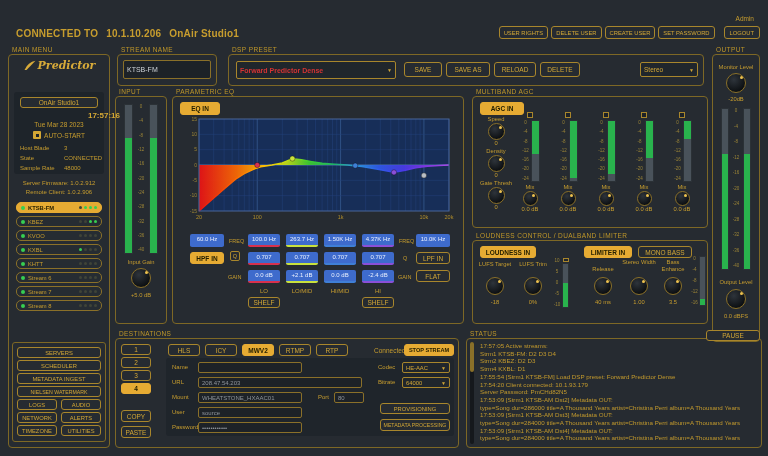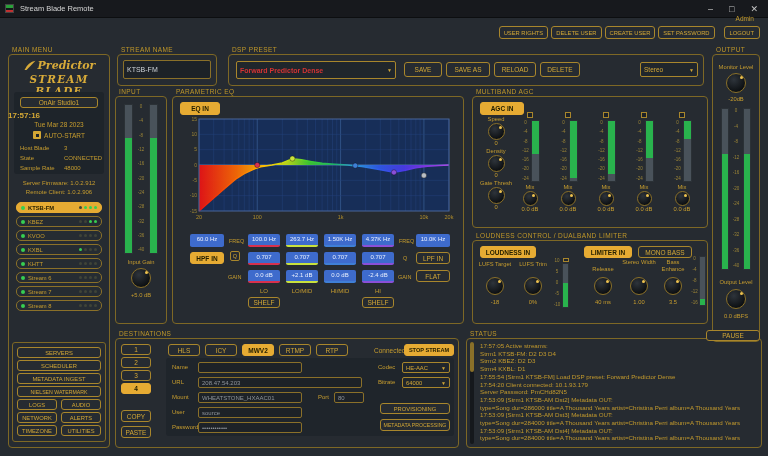--- a/index.html
+++ b/index.html
@@ -37,30 +37,26 @@
 .lab{position:absolute;font-size:6px;color:#c79d2e;white-space:nowrap}
 .sline{font-size:6.2px;color:#c39a2d;white-space:nowrap;line-height:7.7px}
 svg{font-family:"Liberation Sans",sans-serif}
 .brand{font-family:"DejaVu Serif",serif;font-style:italic;font-weight:700;color:#d8ab39}
 </style>
 </head>
 <body>
 
 <div id="app">
 
-<div id="titlebar">
-  <div class="ticon"></div>
-  <div class="ttext">Stream Blade Remote</div>
-  <div class="tctl">
-    <span>–</span>
-    <span>□</span>
-    <span>✕</span>
-  </div>
-</div>
-
+
+<div style="position:absolute;left:16px;top:28px;font-size:10px;font-weight:700;letter-spacing:.2px;color:#c79d2e">
+  <span>CONNECTED TO</span>
+  <span style="margin-left:5px">10.1.10.206</span>
+  <span style="margin-left:5px">OnAir Studio1</span>
+</div>
 <div style="position:absolute;right:14px;top:15px;font-size:6.5px">Admin</div>
 <div style="position:absolute;right:8px;top:26px;display:flex;gap:3px;height:13px">
   <div class="btn" style="padding:0 4px;font-size:5.8px">USER RIGHTS</div>
   <div class="btn" style="padding:0 4px;font-size:5.8px">DELETE USER</div>
   <div class="btn" style="padding:0 4px;font-size:5.8px">CREATE USER</div>
   <div class="btn" style="padding:0 4px;font-size:5.8px">SET PASSWORD</div>
   <div class="btn" style="padding:0 5px;font-size:5.8px;margin-left:6px">LOGOUT</div>
 </div>
 
 <div class="plabel" style="left:12px;top:46px">MAIN MENU</div>
@@ -84,24 +80,23 @@
 <div class="panel" style="left:712px;top:54px;width:48px;height:288px"></div>
 <div class="panel" style="left:115px;top:338px;width:344px;height:110px"></div>
 <div class="panel" style="left:466px;top:338px;width:296px;height:110px"></div>
 
 <div style="position:absolute;left:8px;top:59px;width:102px;display:flex;align-items:center;justify-content:center;gap:2px">
   <svg width="13" height="11" viewBox="0 0 13 11">
         <path d="M1.5 10 Q5 2 12.5 .8 Q8 5.5 3.5 10 Z" fill="#d8ab39"></path>
       </svg>
   <span class="brand" style="font-size:11px">Predictor</span>
 </div>
-<div class="brand" style="position:absolute;left:8px;top:73px;width:102px;text-align:center;font-size:10.5px;letter-spacing:1.2px">STREAM BLADE</div>
 <div style="position:absolute;left:14px;top:92px;width:90px;height:82px;background:#1e242a;border-radius:3px"></div>
 <div class="btn" style="position:absolute;left:20px;top:97px;width:78px;height:11px">OnAir Studio1</div>
-<div style="position:absolute;left:8px;top:111px;width:90px;text-align:left;font-size:8px;font-weight:700;color:#d3a735">17:57:16</div>
+<div style="position:absolute;left:30px;top:111px;width:90px;text-align:right;font-size:8px;font-weight:700;color:#d3a735">17:57:16</div>
 <div style="position:absolute;left:14px;top:121px;width:90px;text-align:center;font-size:6.5px">Tue Mar 28 2023</div>
 <div style="position:absolute;left:14px;top:131px;width:90px;display:flex;align-items:center;justify-content:center;gap:3px">
   <span style="width:8px;height:8px;background:#d3a735;border-radius:1px;display:flex;align-items:center;justify-content:center">
         <span style="width:3px;height:3px;background:#1e242a"></span>
       </span>
   <span style="font-size:6.5px">AUTO-START</span>
 </div>
 <div class="lab" style="left:20px;top:145px">Host Blade</div>
 <div class="lab" style="left:64px;top:145px">3</div>
 <div class="lab" style="left:20px;top:155px">State</div>

